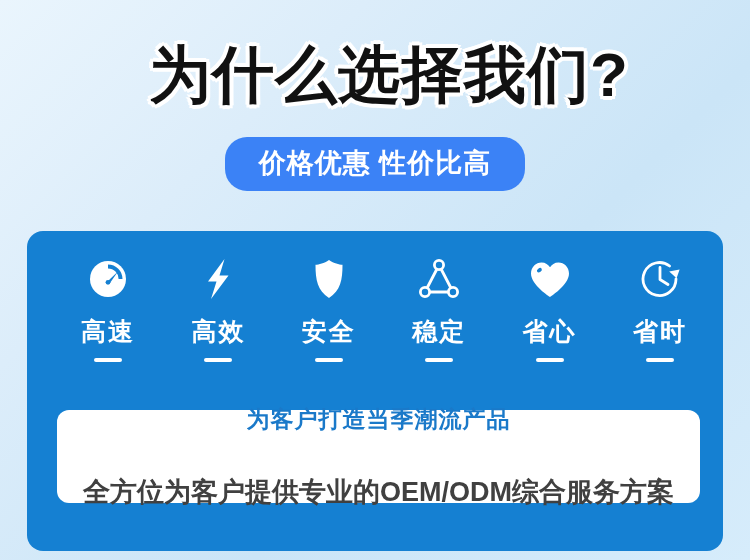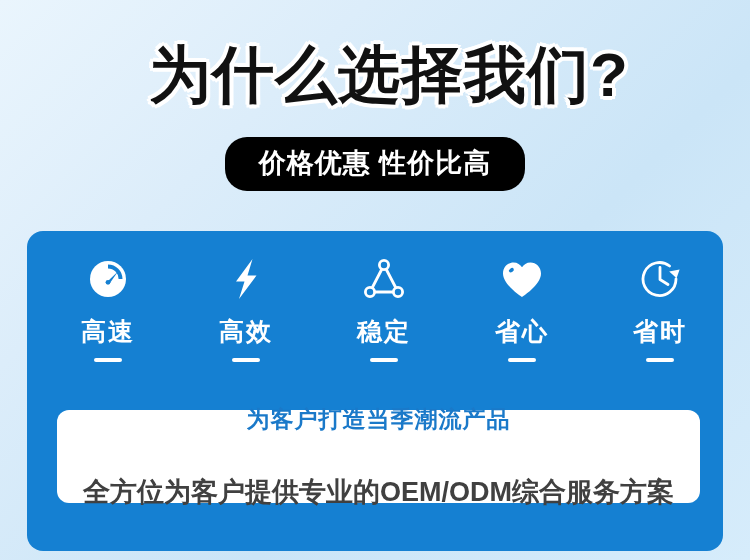--- a/index.html
+++ b/index.html
@@ -35,21 +35,21 @@
     white-space:nowrap;
     margin-left:28px;
   }
 
   
   .pill-wrap {
     position:absolute; left:0; top:137px; width:750px; text-align:center;
   }
   .pill {
     display:inline-block;
-    background:#000000;
+    background:#3b82f6;
     color:#ffffff;
     font-size:27px;
     font-weight:bold;
     line-height:1;
     padding:13px 34px 14px 34px;
     border-radius:22px;
     letter-spacing:1px;
     white-space:nowrap;
   }
 
@@ -167,20 +167,29 @@
       <div class="feature">
         <span class="feature-icon">
           <svg width="50" height="50" viewBox="0 0 50 50">
             <path d="M31.5 5 L15 27.5 L23.5 27.5 L18 45 L35.5 21.5 L26.5 21.5 Z" fill="#ffffff"></path>
           </svg>
         </span>
         <span class="feature-label">高效</span>
         <span class="feature-dash"></span>
       </div>
 
+      <div class="feature">
+        <span class="feature-icon">
+          <svg width="50" height="50" viewBox="0 0 50 50">
+            <path d="M25 6 C20 9.5 15 10.5 11.5 10.8 C11.5 26 13.5 36.5 25 44 C36.5 36.5 38.5 26 38.5 10.8 C35 10.5 30 9.5 25 6 Z" fill="#ffffff"></path>
+          </svg>
+        </span>
+        <span class="feature-label">安全</span>
+        <span class="feature-dash"></span>
+      </div>
 
       <div class="feature">
         <span class="feature-icon">
           <svg width="50" height="50" viewBox="0 0 50 50">
             <path d="M25 11 L11 38 L39 38 Z" fill="none" stroke="#ffffff" stroke-width="2.8" stroke-linejoin="round"></path>
             <circle cx="25" cy="11" r="4.6" fill="#1580d2" stroke="#ffffff" stroke-width="2.8"></circle>
             <circle cx="11" cy="38" r="4.6" fill="#1580d2" stroke="#ffffff" stroke-width="2.8"></circle>
             <circle cx="39" cy="38" r="4.6" fill="#1580d2" stroke="#ffffff" stroke-width="2.8"></circle>
           </svg>
         </span>

